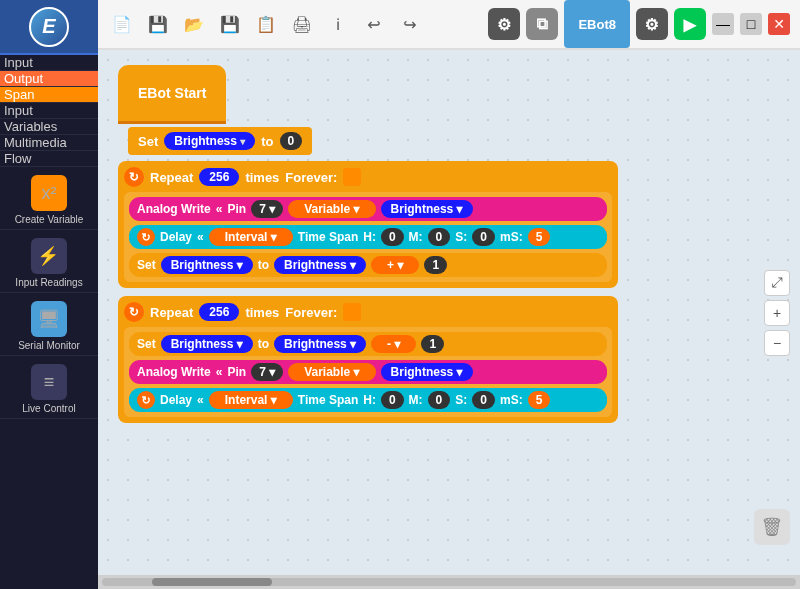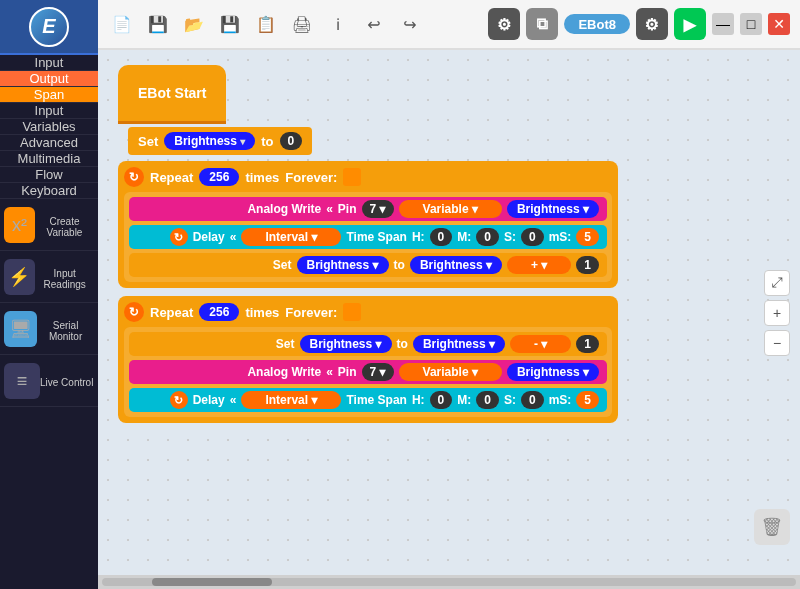--- a/index.html
+++ b/index.html
@@ -26,37 +26,36 @@
     }
     .logo-circle {
       width: 40px; height: 40px; border-radius: 50%;
       background: linear-gradient(135deg, #4a9fd8, #2a5298);
       display: flex; align-items: center; justify-content: center;
       color: white; font-weight: bold; font-size: 18px; border: 2px solid white;
     }
     .sidebar-item {
       width: 100%;
       padding: 0 4px;
-      text-align: center;
       color: #ccc;
       font-size: 13px;
       cursor: pointer;
       border-bottom: 1px solid #2a2a3e;
     }
     .sidebar-item.active { background: #ff6b35; color: white; }
     .sidebar-item.flow { background: #ff8c00; color: white; }
     .sidebar-item-icon {
       width: 98px;
       padding: 8px 4px 4px;
       text-align: center;
       color: #ccc;
       font-size: 11px;
       cursor: pointer;
       border-bottom: 1px solid #2a2a3e;
-      display: flex; flex-direction: row; align-items: center;
+      display: flex; flex-direction: column; align-items: center;
     }
     .sidebar-item-icon .icon-box {
       width: 36px; height: 36px; background: #3a3a5e;
       border-radius: 6px; display: flex; align-items: center; justify-content: center;
       margin-bottom: 3px; font-size: 18px; color: #aaa;
     }
     .sidebar-item-icon .icon-box.orange { background: #ff8c00; }
     .sidebar-item-icon .icon-box.blue { background: #4a9fd8; }
 
     
@@ -81,21 +80,21 @@
       width: 28px; height: 28px;
       display: flex; align-items: center; justify-content: center;
       font-size: 16px; color: #555; cursor: pointer;
       border-radius: 4px;
     }
     .toolbar-spacer { flex: 1; }
     .toolbar-right {
       display: flex; align-items: center; gap: 6px;
     }
     .toolbar-btn {
-      height: 20px; padding: 0 12px; border-radius: 14px;
+      height: 48px; padding: 0 12px; border-radius: 4px;
       border: none; cursor: pointer; font-size: 12px; font-weight: bold;
       display: flex; align-items: center; gap: 4px;
     }
     .btn-ebot { background: #4a9fd8; color: white; font-size: 13px; padding: 0 14px; }
     .btn-gear { background: #555; color: white; width: 32px; padding: 0; justify-content: center; font-size: 16px; border-radius: 6px; height: 32px; border: none; cursor: pointer; }
     .btn-copy { background: #888; color: white; width: 32px; padding: 0; justify-content: center; font-size: 16px; border-radius: 6px; height: 32px; border: none; cursor: pointer; }
     .btn-play { background: #00c853; color: white; width: 32px; padding: 0; justify-content: center; border-radius: 6px; height: 32px; border: none; cursor: pointer; font-size: 16px; }
     .win-btn { width: 22px; height: 22px; border-radius: 3px; border: none; cursor: pointer; font-size: 14px; display: flex; align-items: center; justify-content: center; background: #ccc; }
     .win-btn.close { background: #e74c3c; color: white; }
 
@@ -175,25 +174,24 @@
       display: flex;
       flex-direction: column;
       gap: 4px;
     }
 
     .mini-block {
       display: inline-flex;
       align-items: center;
       gap: 5px;
       padding: 3px 8px;
-      border-radius: 5px;
+      border-radius: 11px;
       font-size: 12px;
       font-weight: bold;
       color: white;
-      justify-content: flex-end;
     }
     .block-pink { background: #e91e8c; }
     .block-orange { background: #f59e0b; }
     .block-teal { background: #00bcd4; }
 
     .pill {
       background: #1a1aff;
       border-radius: 12px;
       padding: 2px 10px;
       font-size: 12px;
@@ -203,21 +201,21 @@
     .pill-dark {
       background: #333;
       border-radius: 12px;
       padding: 2px 8px;
       font-size: 12px;
       color: white;
     }
     .pill-orange-dark {
       background: #ff6b00;
       border-radius: 10px;
-      padding: 2px 24px;
+      padding: 2px 16px;
       font-size: 12px;
       color: white;
       font-weight: bold;
     }
 
     .drop-arrow {
       font-size: 10px; color: #ddd;
     }
 
     .repeat-icon {
@@ -281,24 +279,22 @@
   <div id="sidebar-logo">
     <div class="logo-circle">
       <span class="e-letter">E</span>
     </div>
   </div>
   <div class="sidebar-item">Input</div>
   <div class="sidebar-item active">Output</div>
   <div class="sidebar-item flow">Span</div>
   <div class="sidebar-item">Input</div>
   <div class="sidebar-item">Variables</div>
-  <div class="sidebar-item">Advanced</div>
   <div class="sidebar-item">Multimedia</div>
   <div class="sidebar-item">Flow</div>
-  <div class="sidebar-item">Keyboard</div>
   <div class="sidebar-item-icon">
     <div class="icon-box orange">x²</div>
     <span style="font-size:10px;color:#ccc;">Create Variable</span>
   </div>
   <div class="sidebar-item-icon">
     <div class="icon-box">⚡</div>
     <span style="font-size:10px;color:#ccc;">Input Readings</span>
   </div>
   <div class="sidebar-item-icon">
     <div class="icon-box blue">🖥</div>

